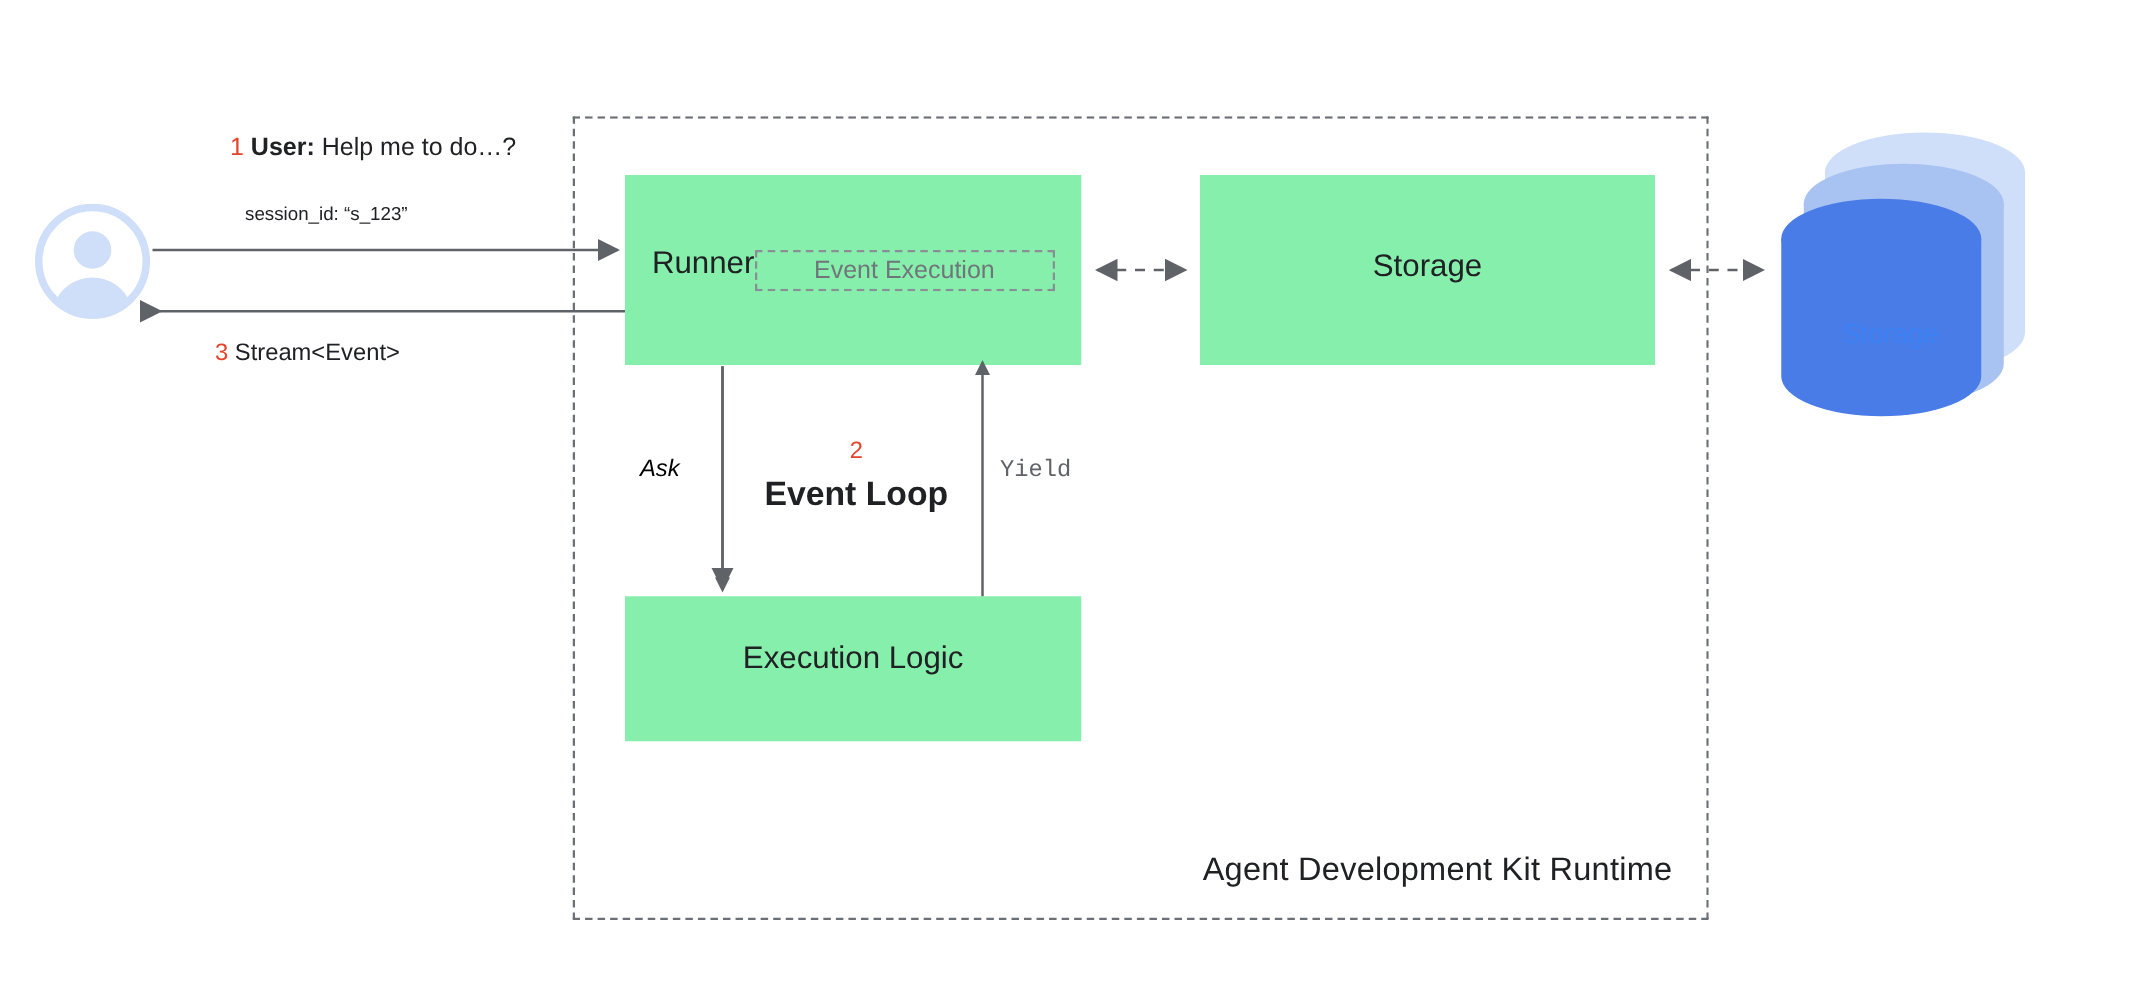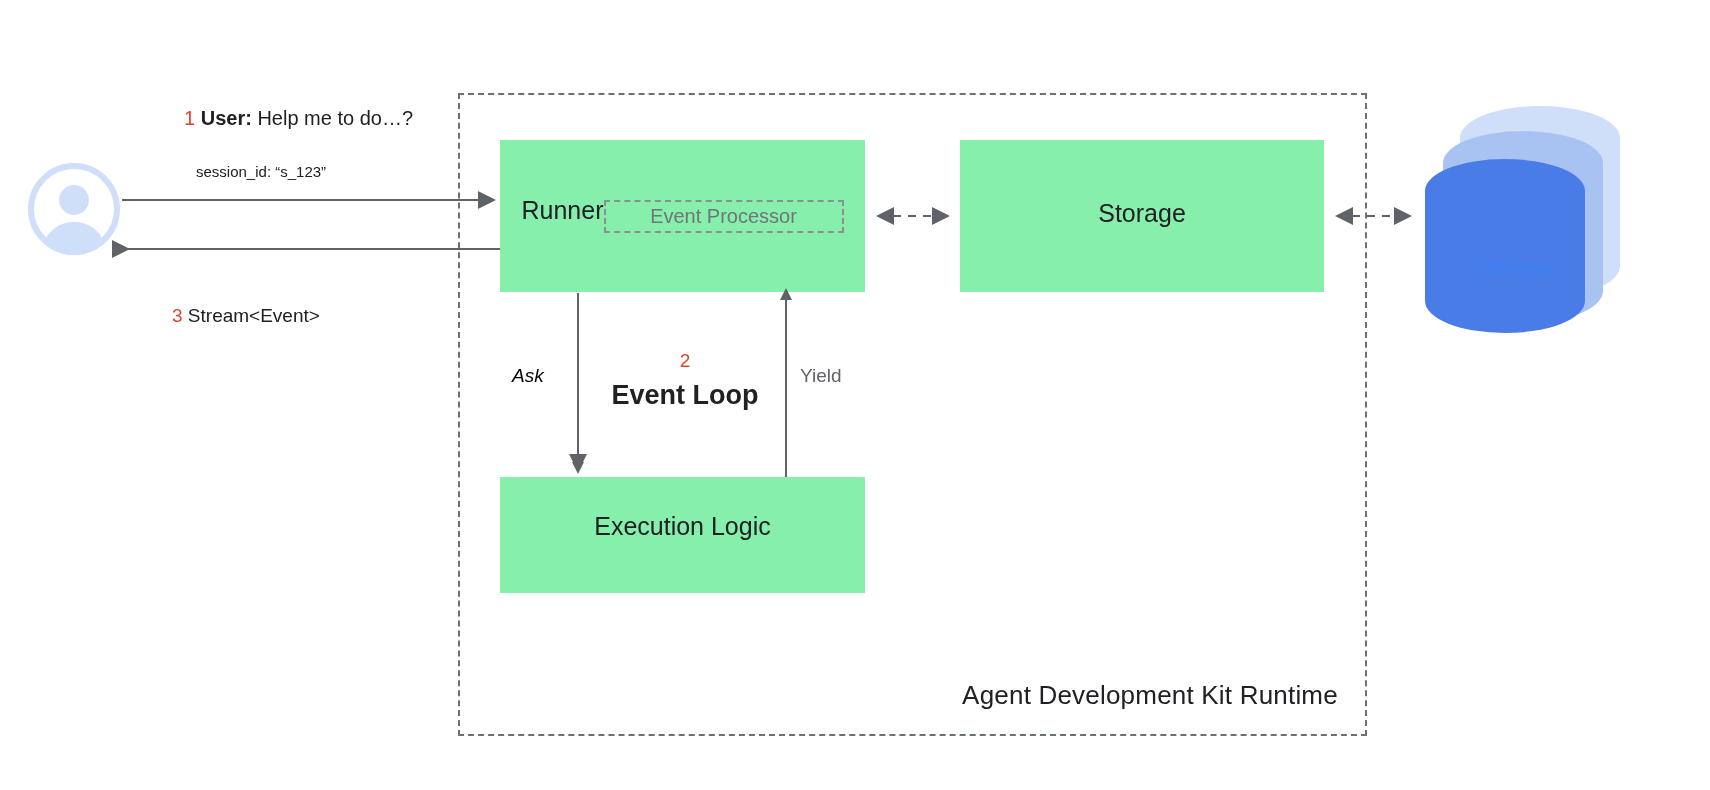--- a/index.html
+++ b/index.html
@@ -94,30 +94,29 @@
   #msg1 .bold { font-weight: bold; }
   #msg1-sub {
     left: 196px; top: 163px;
     font-size: 15px; color: #202124;
     white-space: nowrap;
   }
   #msg3 {
     left: 172px; top: 272px;
     font-size: 19px; color: #202124;
     white-space: nowrap;
-    margin-top: 33px;
   }
 
   #ask-label {
     left: 512px; top: 365px;
     font-size: 19px; color: #000000; font-style: italic;
   }
   #yield-label {
     left: 800px; top: 365px;
-    font-size: 19px; color: #5f6368;
+    font-size: 19px; color: #5f6368; font-family: Liberation Mono, monospace;
   }
   #eventloop-num {
     left: 605px; top: 350px; width: 160px;
     text-align: center;
     font-size: 19px;
   }
   #eventloop-label {
     left: 575px; top: 380px; width: 220px;
     text-align: center;
     font-size: 27px; color: #202124; font-weight: bold;
@@ -151,21 +150,21 @@
   </div>
   <div class="abs" id="msg1-sub">session_id: “s_123”</div>
 
   <div class="abs" id="msg3">
     <span class="num">3</span>
     <span>Stream&lt;Event&gt;</span>
   </div>
 
   <div class="abs bluebox" id="runner-box">
     <div class="box-title" id="runner-title">Runner</div>
-    <div id="event-processor">Event Processor</div>
+    <div id="event-processor">Event Execution</div>
   </div>
 
   <div class="abs bluebox" id="services-box">
     <div class="box-title" id="services-title">Storage</div>
   </div>
 
   <div class="abs bluebox" id="execlogic-box">
     <div class="box-title" id="execlogic-title">Execution Logic</div>
   </div>
 

